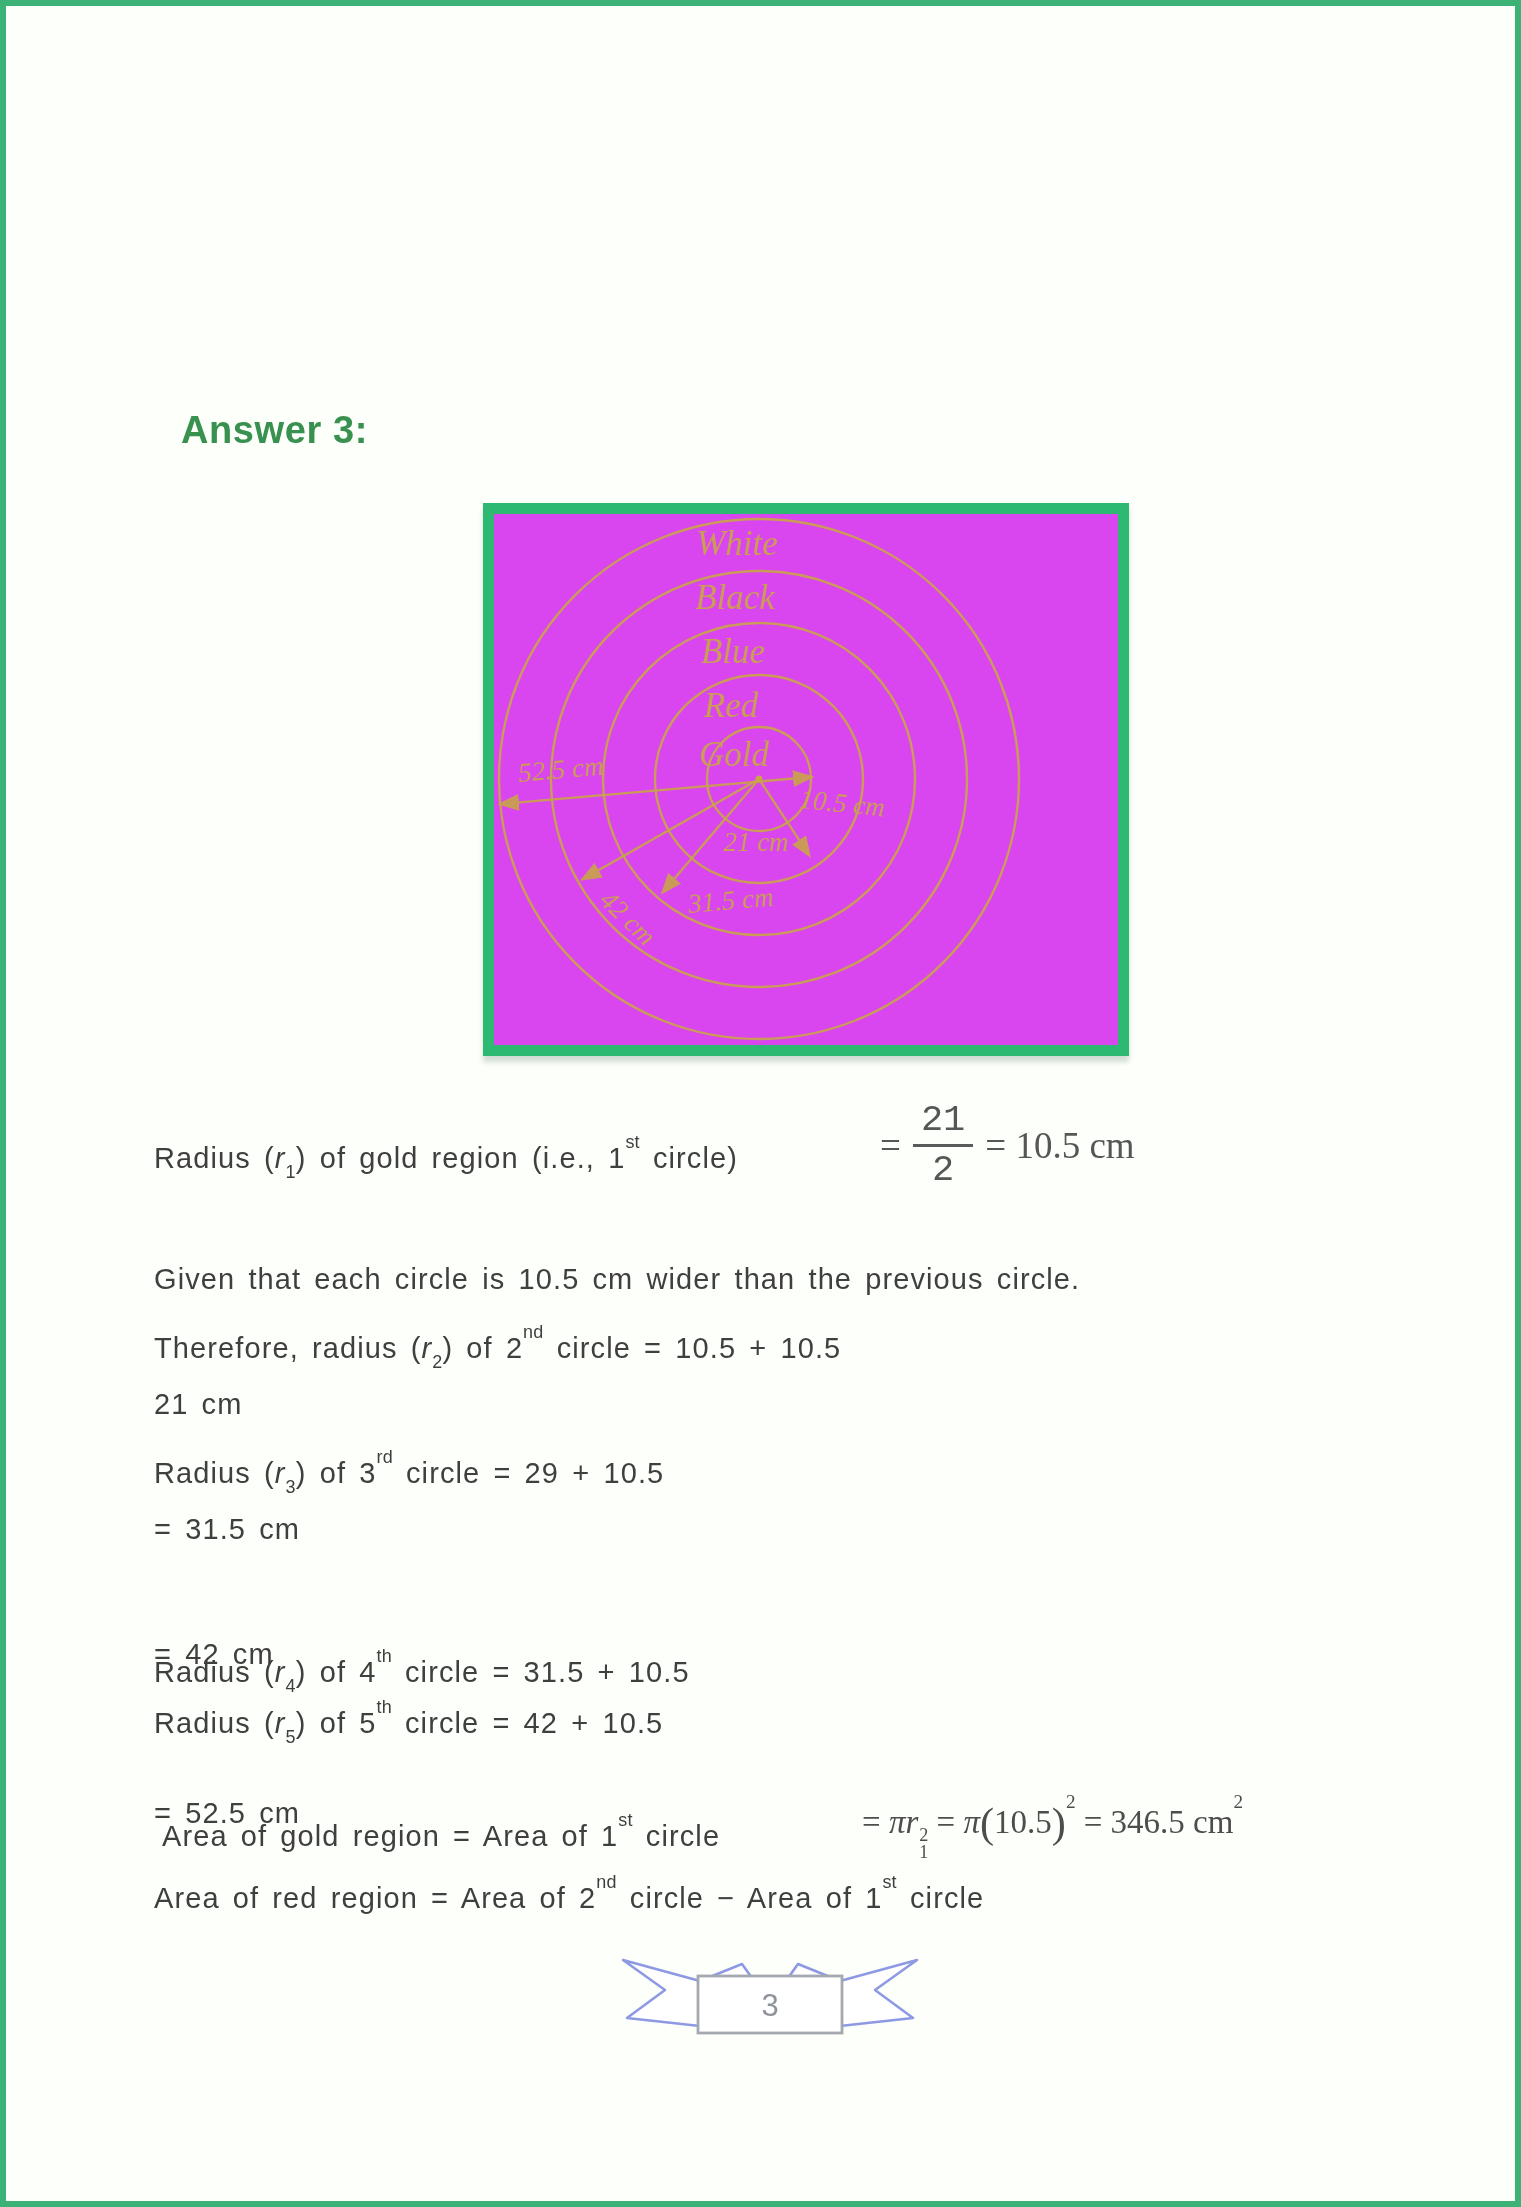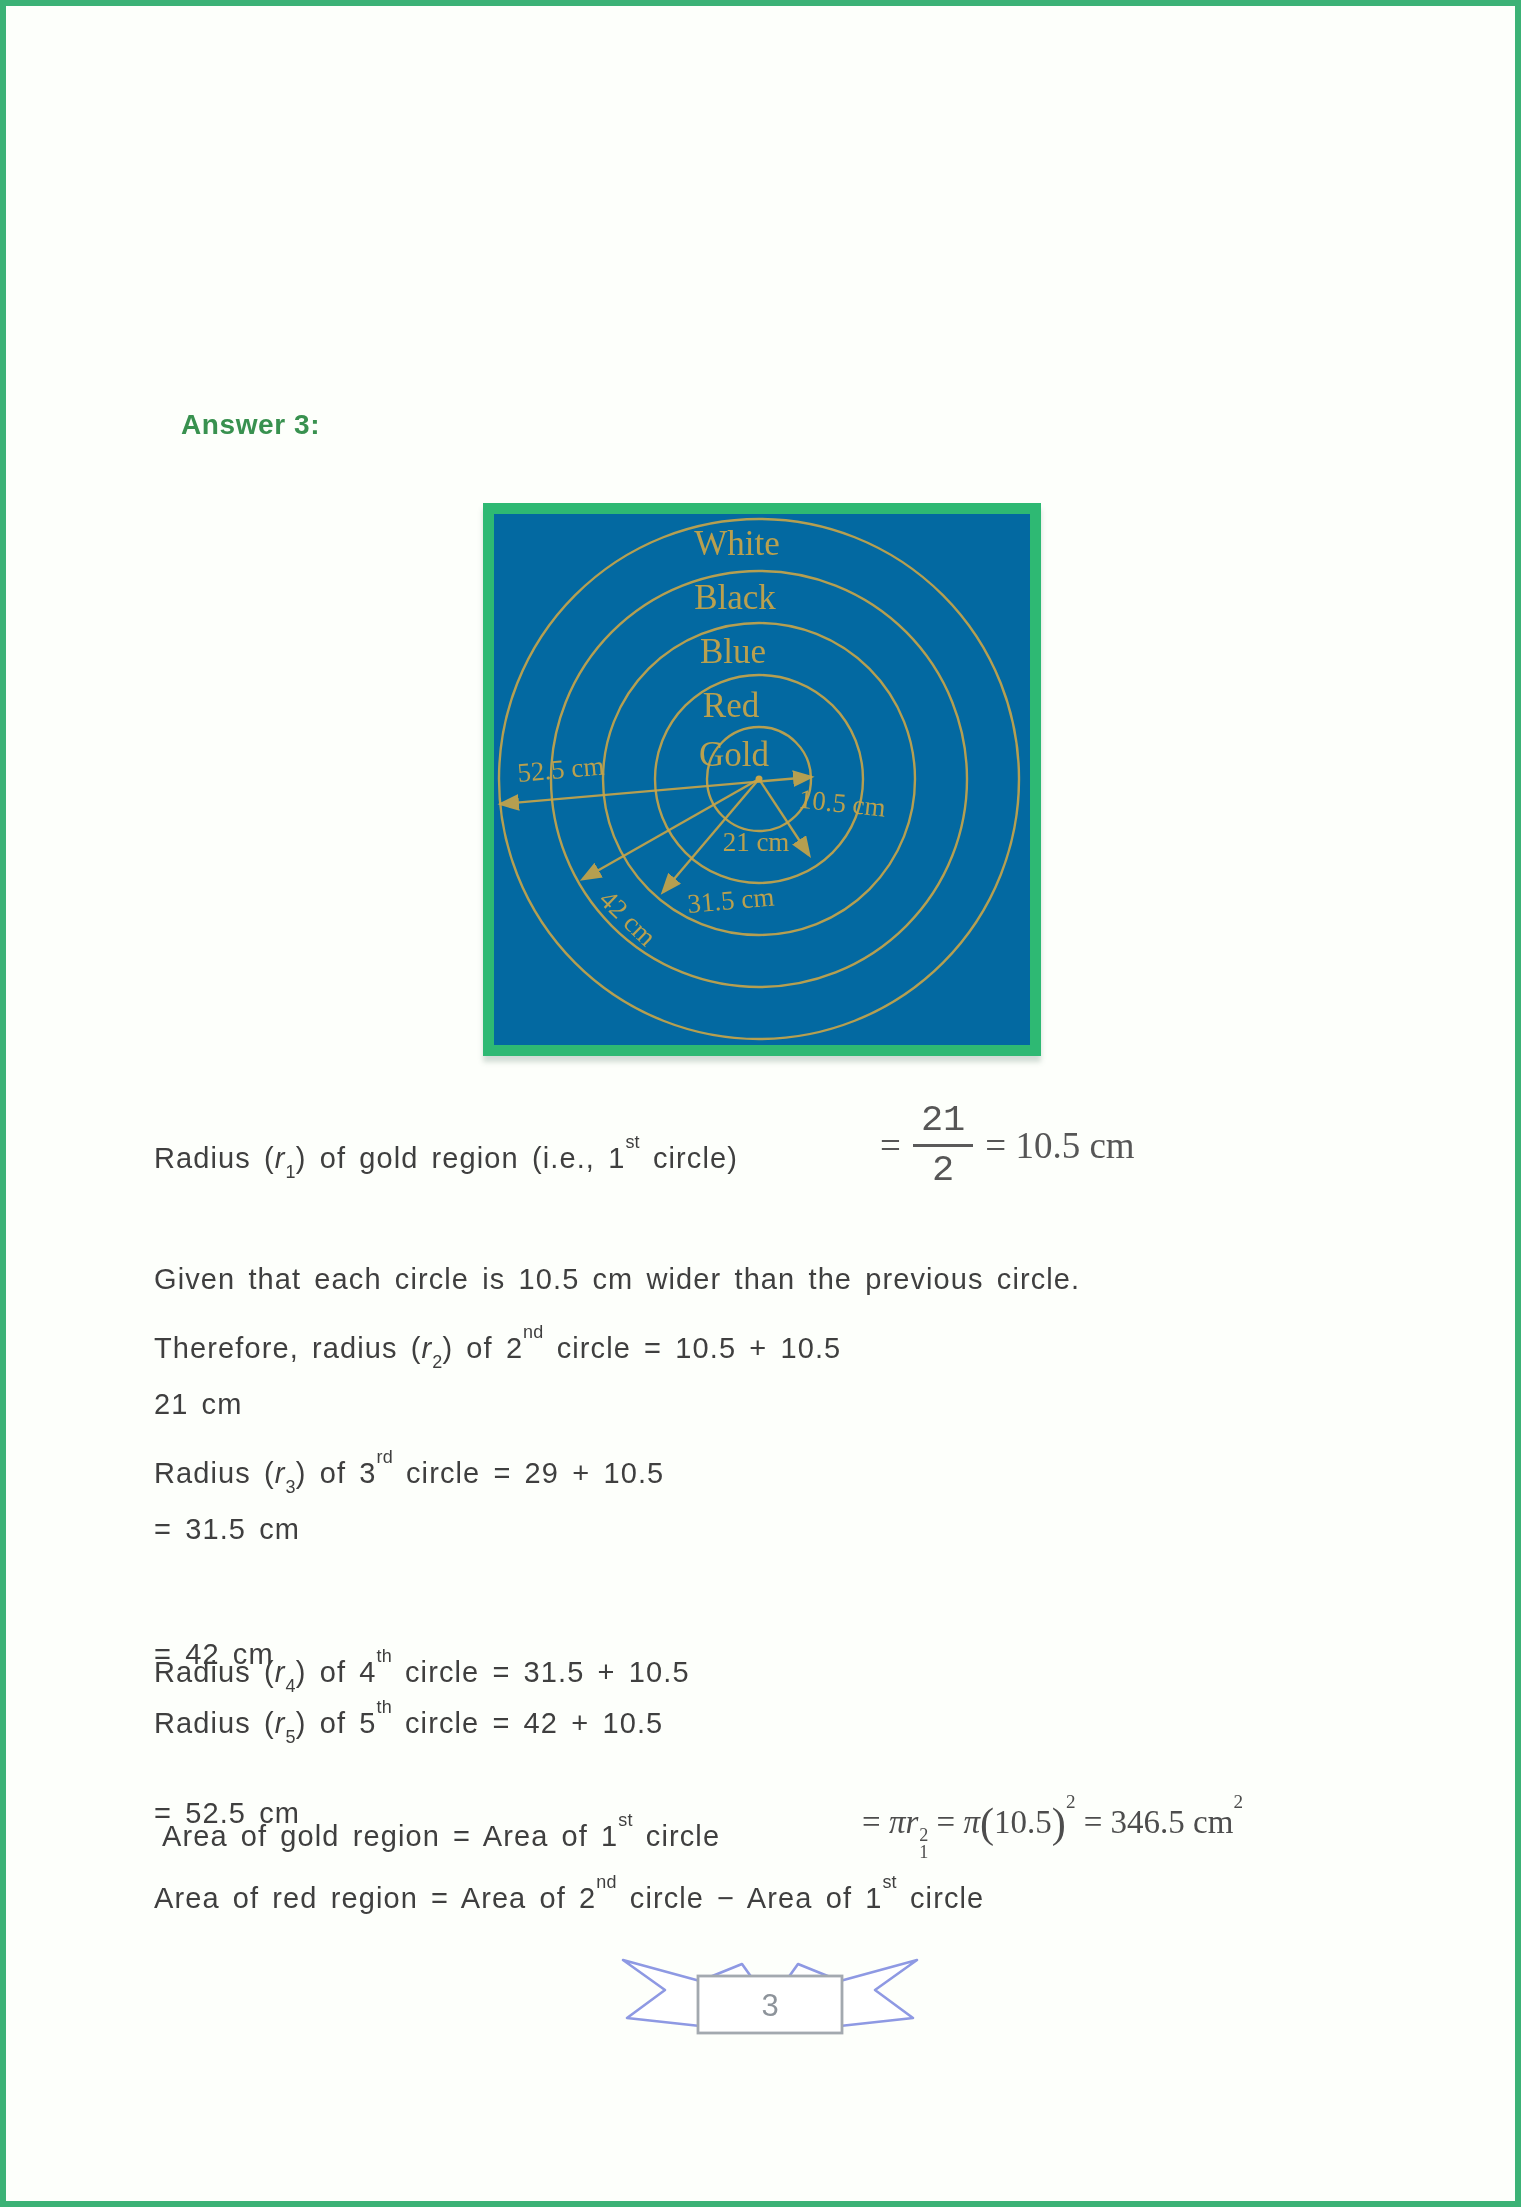--- a/index.html
+++ b/index.html
@@ -7,29 +7,30 @@
     position:relative;
     width:1521px;height:2207px;
     box-sizing:border-box;
     background:#fdfffb;
     border:6px solid #3cb276;
     overflow:hidden;
     font-family:"Liberation Sans", sans-serif;
   }
   .heading{
     position:absolute;left:175px;top:403px;
-    font-size:28px;font-weight:bold;color:#38914f;
+    font-size:38px;font-weight:bold;color:#38914f;
     letter-spacing:0.6px;
   }
   
   .figure-frame{
     position:absolute;left:477px;top:497px;
-    width:558px;height:553px;box-sizing:border-box;
-    border:11px solid #2eb973;background:#0369a1;
+    width:646px;height:553px;box-sizing:border-box;
+    border:11px solid #2eb973;background:#d946ef;
     box-shadow:0 6px 5px rgba(110,140,125,0.30);
+    font-style:italic;
   }
   .figure-frame svg{display:block;}
   .fig-ink{stroke:#c9a548;fill:none;stroke-width:2.4;opacity:0.9;}
   .fig-text{font-family:"Liberation Serif", serif;fill:#c9a548;opacity:0.92;}
   .fig-region{font-size:35px;}
   .fig-meas{font-size:27px;}
   
   .text-line{
     position:absolute;left:148px;
     font-size:29px;color:#3f3f3f;

